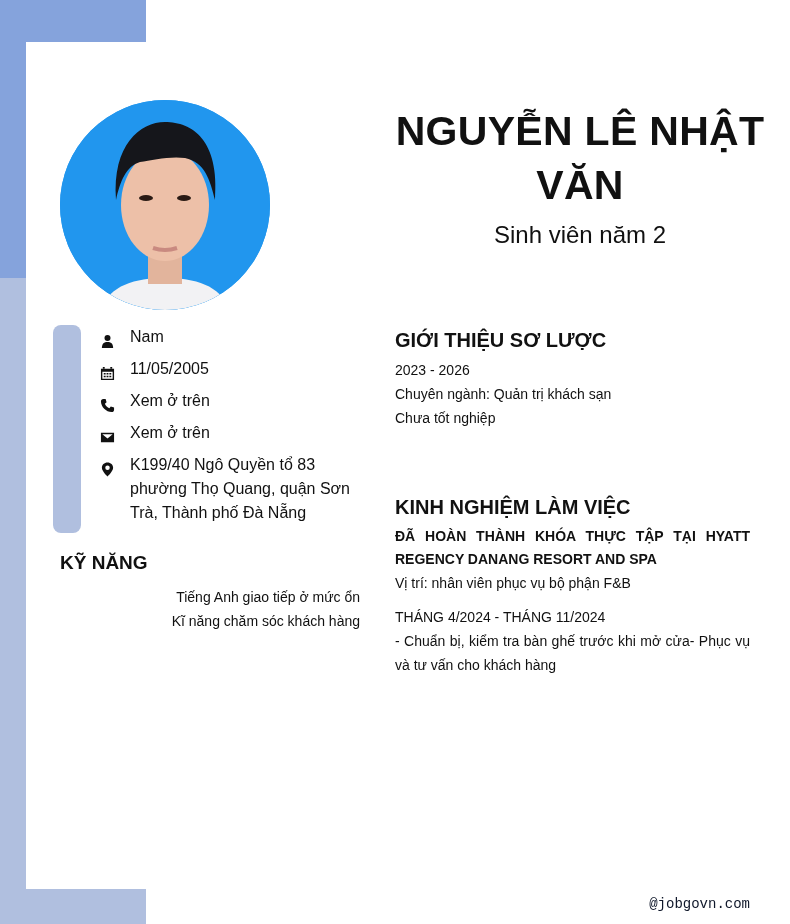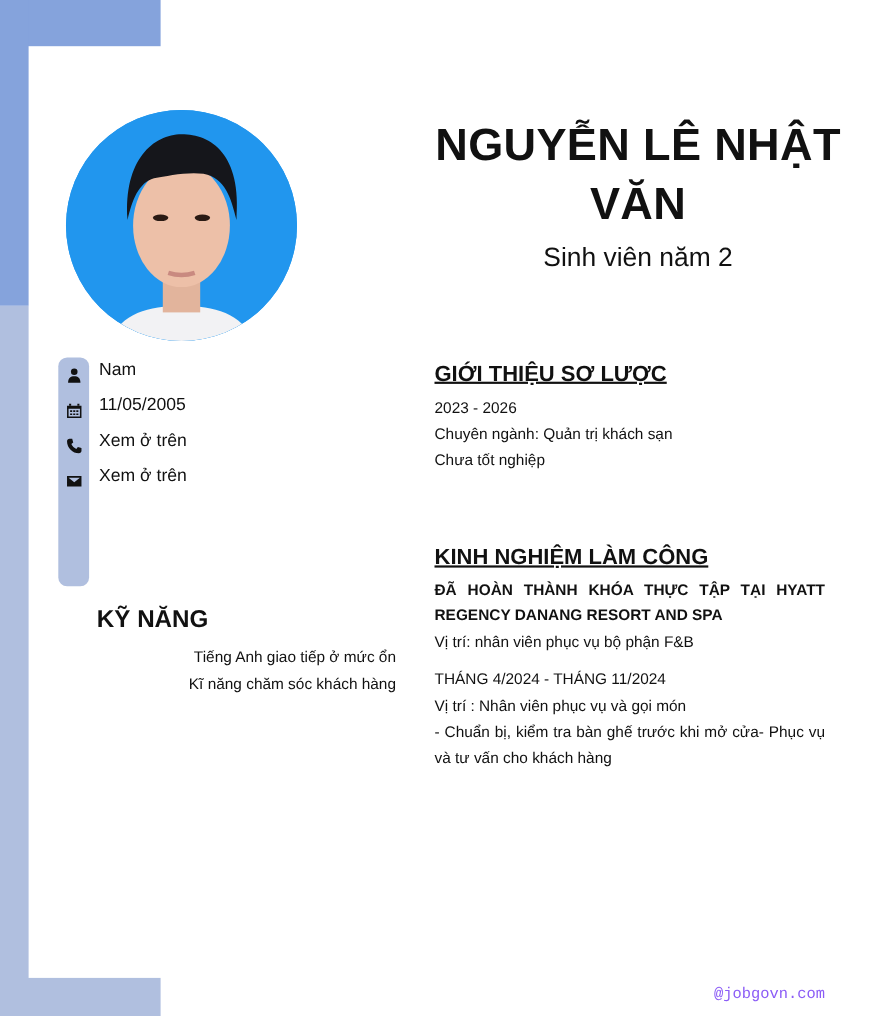--- a/index.html
+++ b/index.html
@@ -9,43 +9,43 @@
   .deco-top { position: absolute; left: 0; top: 0; width: 146px; height: 42px; background: #85a3dc; }
   .deco-left-top { position: absolute; left: 0; top: 0; width: 26px; height: 278px; background: #85a3dc; }
   .deco-left-bottom { position: absolute; left: 0; top: 278px; width: 26px; height: 646px; background: #b0bfdf; }
   .deco-bottom { position: absolute; left: 0; top: 889px; width: 146px; height: 35px; background: #b0bfdf; }
 
   .photo { position: absolute; left: 60px; top: 100px; width: 210px; height: 210px; border-radius: 50%;
            background: #2196ee; overflow: hidden; }
   .photo svg { width: 100%; height: 100%; display: block; }
 
   .info-bar { position: absolute; left: 53px; top: 325px; width: 28px; height: 208px; background: #b0bfdf; border-radius: 8px; }
-  .info-list { position: absolute; left: 53px; top: 325px; width: 310px; }
+  .info-list { position: absolute; left: 53px; top: 325px; width: 310px; padding-left: 40px; }
   .info-row { display: flex; align-items: flex-start; margin-bottom: 0; }
   .info-icon { width: 28px; height: 32px; display: flex; align-items: center; justify-content: center; flex-shrink: 0; }
   .info-icon svg { width: 15px; height: 15px; fill: #111; }
   .info-text { margin-left: 9px; font-size: 16px; line-height: 24px; padding-top: 0; color: #111; width: 270px; }
   .info-row .info-text { padding-top: 0; }
 
   .skills { position: absolute; left: 60px; top: 549px; width: 300px; }
-  .skills h2 { font-size: 22px; font-weight: bold; line-height: 28px; margin-bottom: 8px; margin-left: 28px; }
+  .skills h2 { font-size: 19px; font-weight: bold; line-height: 28px; margin-bottom: 8px; }
   .skills .skill { font-size: 14px; line-height: 24px; text-align: right; }
 
   .header { position: absolute; left: 395px; top: 104px; width: 370px; text-align: center; }
   .header .name { font-size: 41px; font-weight: bold; line-height: 54px; letter-spacing: 0.3px; }
   .header .title { font-size: 24px; line-height: 34px; margin-top: 6px; }
 
   .section { position: absolute; left: 395px; width: 355px; }
-  .section h2 { font-size: 20px; font-weight: bold; line-height: 28px; margin-bottom: 4px; text-decoration: underline; }
+  .section h2 { font-size: 20px; font-weight: bold; line-height: 28px; margin-bottom: 4px; }
   .entry-title { font-size: 14px; font-weight: bold; line-height: 23px; text-align: justify; }
   .entry-date { font-size: 14px; line-height: 24px; }
   .entry-line { font-size: 14px; line-height: 24px; text-align: justify; }
   .entry { margin-bottom: 10px; }
 
-  .footer { position: absolute; right: 40px; top: 896px; font-family: "Liberation Mono", "DejaVu Sans Mono", monospace; font-size: 14px; color: #8b5cf6; }
+  .footer { position: absolute; right: 40px; top: 896px; font-family: "Liberation Mono", "DejaVu Sans Mono", monospace; font-size: 14px; color: #0f172a; }
 </style>
 </head>
 <body>
 
 <div class="deco-top"></div>
 <div class="deco-left-top"></div>
 <div class="deco-left-bottom"></div>
 <div class="deco-bottom"></div>
 
 <div class="photo">
@@ -91,20 +91,28 @@
     <span class="info-text">Xem ở trên</span>
   </div>
   <div class="info-row">
     <span class="info-icon">
       <svg viewBox="0 0 16 16">
           <path d="M1 3h14v10H1z M2.5 4.5 L8 9 L13.5 4.5 L13.5 4.5 Z" fill-rule="evenodd"></path>
         </svg>
     </span>
     <span class="info-text">Xem ở trên</span>
   </div>
+  <div class="info-row">
+    <span class="info-icon">
+      <svg viewBox="0 0 16 16">
+          <path d="M8 0.5 C4.5 0.5 2 3 2 6.2 C2 10 8 15.5 8 15.5 C8 15.5 14 10 14 6.2 C14 3 11.5 0.5 8 0.5 Z M8 3.8 A2.4 2.4 0 1 1 8 8.6 A2.4 2.4 0 1 1 8 3.8 Z" fill-rule="evenodd"></path>
+        </svg>
+    </span>
+    <span class="info-text">K199/40 Ngô Quyền tổ 83 phường Thọ Quang, quận Sơn Trà, Thành phố Đà Nẵng</span>
+  </div>
 </div>
 
 <div class="skills">
   <h2>KỸ NĂNG</h2>
   <div class="skill">Tiếng Anh giao tiếp ở mức ổn</div>
   <div class="skill">Kĩ năng chăm sóc khách hàng</div>
 </div>
 
 <div class="header">
   <div class="name">NGUYỄN LÊ NHẬT VĂN</div>
@@ -114,25 +122,24 @@
 <div class="section" style="top: 326px;">
   <h2>GIỚI THIỆU SƠ LƯỢC</h2>
   <div class="entry">
     <div class="entry-date">2023 - 2026</div>
     <div class="entry-line">Chuyên ngành: Quản trị khách sạn</div>
     <div class="entry-line">Chưa tốt nghiệp</div>
   </div>
 </div>
 
 <div class="section" style="top: 493px;">
-  <h2>KINH NGHIỆM LÀM CÔNG</h2>
+  <h2>KINH NGHIỆM LÀM VIỆC</h2>
   <div class="entry">
     <div class="entry-title">ĐÃ HOÀN THÀNH KHÓA THỰC TẬP TẠI HYATT REGENCY DANANG RESORT AND SPA</div>
     <div class="entry-line">Vị trí: nhân viên phục vụ bộ phận F&amp;B</div>
   </div>
   <div class="entry">
     <div class="entry-date">THÁNG 4/2024 - THÁNG 11/2024</div>
-    <div class="entry-line">Vị trí : Nhân viên phục vụ và gọi món</div>
     <div class="entry-line">- Chuẩn bị, kiểm tra bàn ghế trước khi mở cửa- Phục vụ và tư vấn cho khách hàng</div>
   </div>
 </div>
 
 <div class="footer">@jobgovn.com</div>
 
 </body></html>

